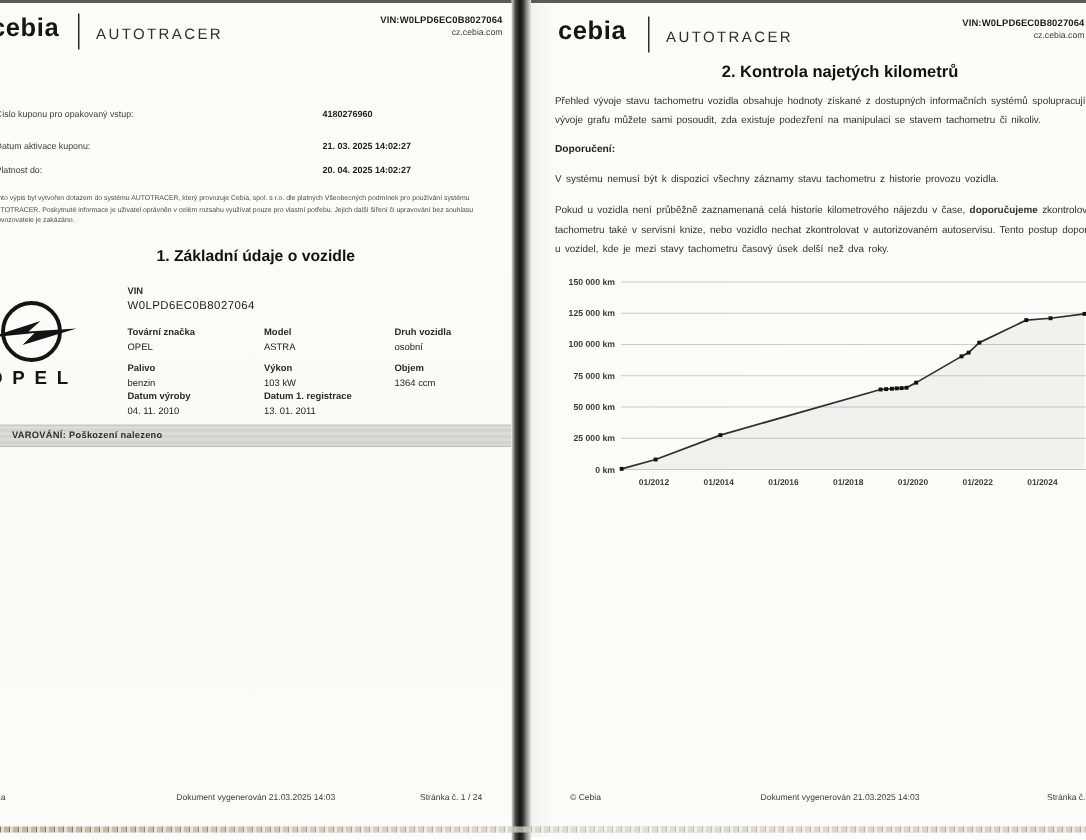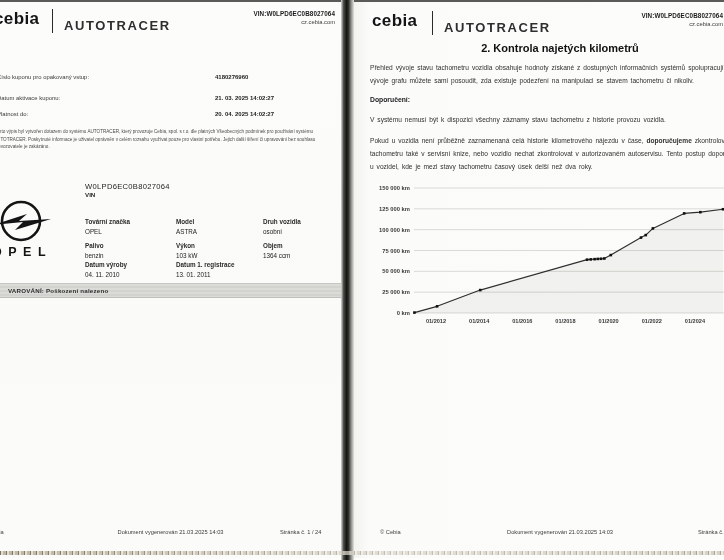--- a/index.html
+++ b/index.html
@@ -9,21 +9,21 @@
   .page{position:absolute;top:2px;height:556px;overflow:hidden;}
   .lp{left:0;width:341px;background:linear-gradient(180deg,#fcfcfb 0%,#fafaf8 60%,#fbfbf9 100%);}
   .rp{left:354px;width:370px;background:linear-gradient(90deg,#f2f2ef 0%,#fbfbfa 4%,#fcfcfb 100%);}
   .seam{position:absolute;left:341px;top:0;width:13px;height:560px;
     background:linear-gradient(90deg,#dcdcd8 0%,#4a4a46 20%,#151514 42%,#2e2e2c 58%,#8f8f8a 78%,#e4e4e0 100%);}
   .bottom-strip{position:absolute;left:0;top:551px;width:724px;height:4px;
     background:linear-gradient(90deg,rgba(255,255,255,0) 0%,rgba(255,255,255,.55) 55%,rgba(255,255,255,.35) 100%),
       repeating-linear-gradient(90deg,rgba(96,84,58,.8) 0 1px,rgba(196,186,160,.45) 1px 3px,rgba(140,126,96,.55) 3px 6px);}
   .hdr-logo{position:absolute;font-weight:700;font-size:17px;letter-spacing:.4px;color:#151515;}
   .hdr-sep{position:absolute;width:1px;height:24px;background:#2a2a2a;}
-  .hdr-prod{position:absolute;font-size:13px;letter-spacing:1.6px;color:#2e2e2e;font-weight:700;text-align:center;}
+  .hdr-prod{position:absolute;font-size:10px;letter-spacing:1.6px;color:#2e2e2e;font-weight:400;text-align:center;}
   .vinbox{position:absolute;text-align:right;}
   .vin-line{font-size:6.3px;font-weight:700;color:#1c1c1c;letter-spacing:.1px;}
   .site-line{font-size:5.8px;color:#3a3a3a;margin-top:2px;}
   .doc-title{position:absolute;width:100%;text-align:center;font-weight:700;color:#111;}
   .fld-label{position:absolute;left:-3px;font-size:5.9px;color:#3c3c3c;white-space:nowrap;}
   .fld-value{position:absolute;left:215px;font-size:6px;color:#222;white-space:nowrap;font-weight:600;}
   .legal{position:absolute;left:-6px;top:126px;font-size:4.6px;line-height:7.5px;color:#4c4c4c;white-space:nowrap;}
   .sec-title{position:absolute;width:100%;text-align:center;font-weight:700;font-size:10.5px;color:#111;}
   .vin-lbl{position:absolute;left:85px;font-size:6.2px;font-weight:700;color:#2a2a2a;}
   .vin-val{position:absolute;left:85px;font-size:7.6px;color:#1d1d1d;letter-spacing:.3px;}
@@ -70,23 +70,24 @@
     <span class="fld-value" style="top:93px;">21. 03. 2025 14:02:27</span>
     <span class="fld-label" style="top:109px;">Platnost do:</span>
     <span class="fld-value" style="top:109px;">20. 04. 2025 14:02:27</span>
 
     <div class="legal">
       <div>Tento výpis byl vytvořen dotazem do systému AUTOTRACER, který provozuje Cebia, spol. s r.o. dle platných Všeobecných podmínek pro používání systému</div>
       <div>AUTOTRACER. Poskytnuté informace je uživatel oprávněn v celém rozsahu využívat pouze pro vlastní potřebu. Jejich další šíření či upravování bez souhlasu</div>
       <div>provozovatele je zakázáno.</div>
     </div>
 
+    <div class="sec-title" style="top:163px;">1. Základní údaje o vozidle</div>
 
     <span class="vin-lbl" style="top:189px;">VIN</span>
-    <span class="vin-val" style="top:180px;text-align:center;">W0LPD6EC0B8027064</span>
+    <span class="vin-val" style="top:197px;text-align:center;">W0LPD6EC0B8027064</span>
 
     <svg class="opel-logo" width="66" height="48" viewBox="0 0 66 48">
       <circle cx="31" cy="23" r="19" fill="none" stroke="#141414" stroke-width="2.6"></circle>
       <polygon points="3,27 37,16 29,23 61,21 25,32 33,24" fill="#141414"></polygon>
     </svg>
     <div class="opel-text">OPEL</div>
 
     <div class="cell c1" style="top:216px;">
       <div class="cell-lbl">Tovární značka</div>
       <div class="cell-val">OPEL</div>

